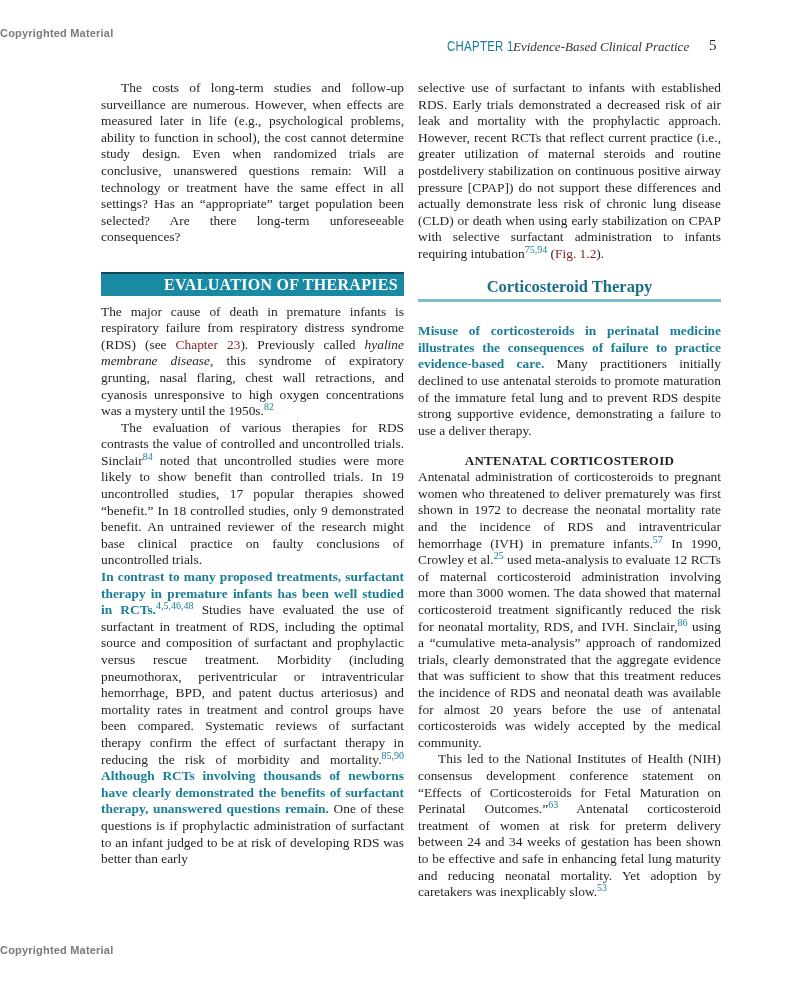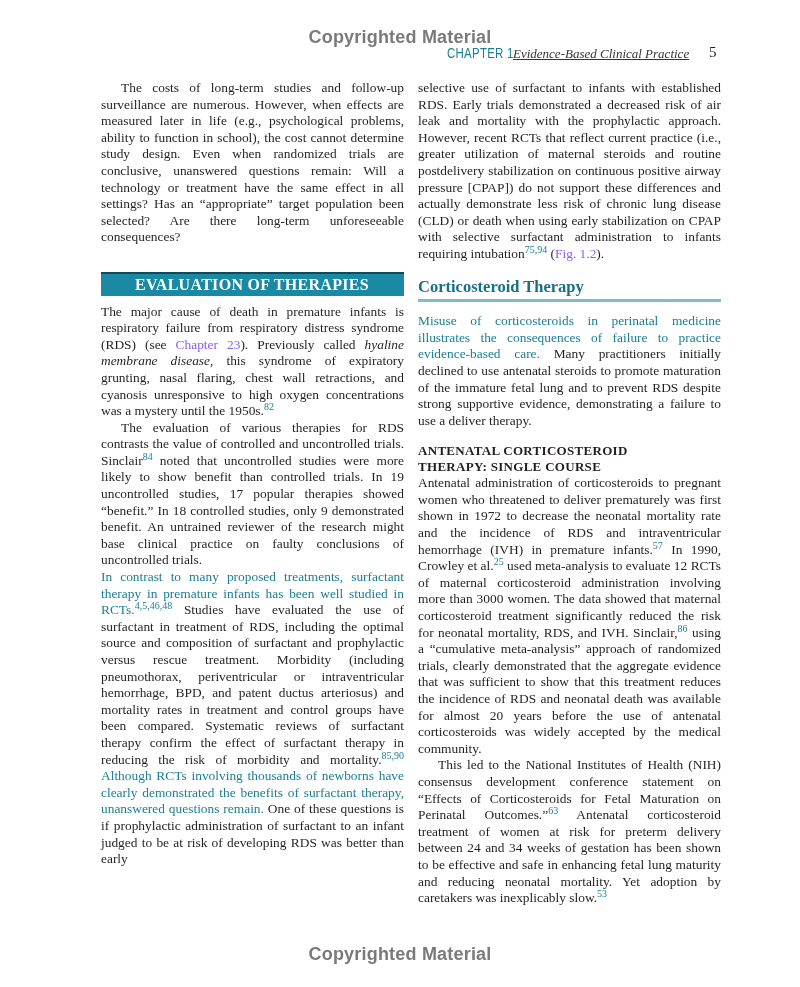--- a/index.html
+++ b/index.html
@@ -1,63 +1,63 @@
 <!DOCTYPE html>
 <html><head>
 <meta charset="utf-8">
 <style>
   html, body { margin: 0; padding: 0; }
   body {
     width: 800px; height: 987px; background: #ffffff; position: relative; overflow: hidden;
     font-family: "Liberation Serif", "DejaVu Serif", serif; color: #231f20;
   }
   .watermark {
-    position: absolute; left: 0; width: 800px; text-align: center;
+    position: absolute; left: 0; width: 800px; 
     font-family: "Liberation Sans", "DejaVu Sans", sans-serif; font-weight: bold;
-    font-size: 18px; color: #7a7a7a; letter-spacing: 0.2px;
+    font-size: 11px; color: #7a7a7a; letter-spacing: 0.2px;
   }
   .wm-top { top: 27px; }
   .wm-bottom { top: 944px; }
   .running-head {
-    position: absolute; top: 44px; left: 447px; width: 270px; height: 20px;
+    position: absolute; top: 37px; left: 447px; width: 270px; height: 20px;
     white-space: nowrap;
   }
   .rh-chapter {
     font-family: "Liberation Sans Narrow", "Liberation Sans", sans-serif;
     color: #1a7d96; font-size: 14px; letter-spacing: 0.3px; transform: scaleX(0.82);
     transform-origin: left; display: inline-block; position: absolute; left: 0; top: 1px;
   }
   .rh-title {
-    position: absolute; left: 66px; top: 2px; font-style: italic; font-size: 13px; color: #333; text-decoration: underline;
+    position: absolute; left: 66px; top: 2px; font-style: italic; font-size: 13px; color: #333;
   }
   .rh-page { position: absolute; left: 262px; top: 0; font-size: 15px; color: #231f20; }
 
   .col { position: absolute; top: 80px; width: 303px; font-size: 13.4px; line-height: 16.6px; text-align: justify; }
   .col-left { left: 101px; }
   .col-right { left: 418px; }
 
   p { margin: 0; }
   .indent { text-indent: 1.5em; }
   .sup { font-size: 10px; vertical-align: super; line-height: 0; color: #1a7d96; }
-  .link { color: #8b5cf6; margin-top: 36px; }
+  .link { color: #7f1d1d; margin-top: 36px; }
   .em { font-style: italic; }
-  .teal-bold { color: #1a7d96; font-weight: normal; }
+  .teal-bold { color: #1a7d96; font-weight: bold; }
 
   .section-banner {
     background: #1a8aa4; color: #ffffff; font-weight: bold; font-size: 16px;
     padding: 3px 6px 2px 5px; margin: 26px 0 8px 0; letter-spacing: 0.3px;
-    border-top: 2px solid #114a5a; text-align: center;
+    border-top: 2px solid #114a5a; text-align: right;
   }
   .subsection {
-    color: #1a6e86; font-weight: bold; font-size: 16.5px; text-align: left;
-    padding-bottom: 4px; border-bottom: 3px solid #7fbcc9; margin: 14px 0 11px 0;
+    color: #1a6e86; font-weight: bold; font-size: 16.5px; text-align: center;
+    padding-bottom: 4px; border-bottom: 3px solid #7fbcc9; margin: 14px 0 21px 0;
   }
   .subsub {
     font-weight: bold; font-size: 13px; letter-spacing: 0.3px; line-height: 16px;
-    text-align: left; margin: 14px 0 0 0;
+    text-align: center; margin: 14px 0 0 0;
   }
 </style>
 </head>
 <body>
 
 <div class="watermark wm-top">Copyrighted Material</div>
 
 <div class="running-head">
   <span class="rh-chapter">CHAPTER 1</span>
   <span class="rh-title">Evidence-Based Clinical Practice</span>
@@ -79,21 +79,20 @@
 
 <div class="col col-right">
   <p><span>selective use of surfactant to infants with established RDS. Early trials demonstrated a decreased risk of air leak and mortality with the prophylactic approach. However, recent RCTs that reflect current practice (i.e., greater utilization of maternal steroids and routine postdelivery stabilization on continuous positive airway pressure [CPAP]) do not support these differences and actually demonstrate less risk of chronic lung disease (CLD) or death when using early stabilization on CPAP with selective surfactant administration to infants requiring intubation</span><span class="sup">75,94</span><span> (</span><span class="link">Fig. 1.2</span><span>).</span></p>
 
   <div class="subsection" style="margin-top:16px">Corticosteroid Therapy</div>
 
   <p><span class="teal-bold">Misuse of corticosteroids in perinatal medicine illustrates the consequences of failure to practice evidence-based care.</span><span> Many practitioners initially declined to use antenatal steroids to promote maturation of the immature fetal lung and to prevent RDS despite strong supportive evidence, demonstrating a failure to use a deliver therapy.</span></p>
 
   <div class="subsub">
     <div>ANTENATAL CORTICOSTEROID</div>
-    <div>THERAPY: SINGLE COURSE</div>
   </div>
 
   <p><span>Antenatal administration of corticosteroids to pregnant women who threatened to deliver prematurely was first shown in 1972 to decrease the neonatal mortality rate and the incidence of RDS and intraventricular hemorrhage (IVH) in premature infants.</span><span class="sup">57</span><span> In 1990, Crowley et al.</span><span class="sup">25</span><span> used meta-analysis to evaluate 12 RCTs of maternal corticosteroid administration involving more than 3000 women. The data showed that maternal corticosteroid treatment significantly reduced the risk for neonatal mortality, RDS, and IVH. Sinclair,</span><span class="sup">86</span><span> using a “cumulative meta-analysis” approach of randomized trials, clearly demonstrated that the aggregate evidence that was sufficient to show that this treatment reduces the incidence of RDS and neonatal death was available for almost 20 years before the use of antenatal corticosteroids was widely accepted by the medical community.</span></p>
 
   <p class="indent"><span>This led to the National Institutes of Health (NIH) consensus development conference statement on “Effects of Corticosteroids for Fetal Maturation on Perinatal Outcomes.”</span><span class="sup">63</span><span> Antenatal corticosteroid treatment of women at risk for preterm delivery between 24 and 34 weeks of gestation has been shown to be effective and safe in enhancing fetal lung maturity and reducing neonatal mortality. Yet adoption by caretakers was inexplicably slow.</span><span class="sup">53</span></p>
 </div>
 
 <div class="watermark wm-bottom">Copyrighted Material</div>
 
 </body></html>

